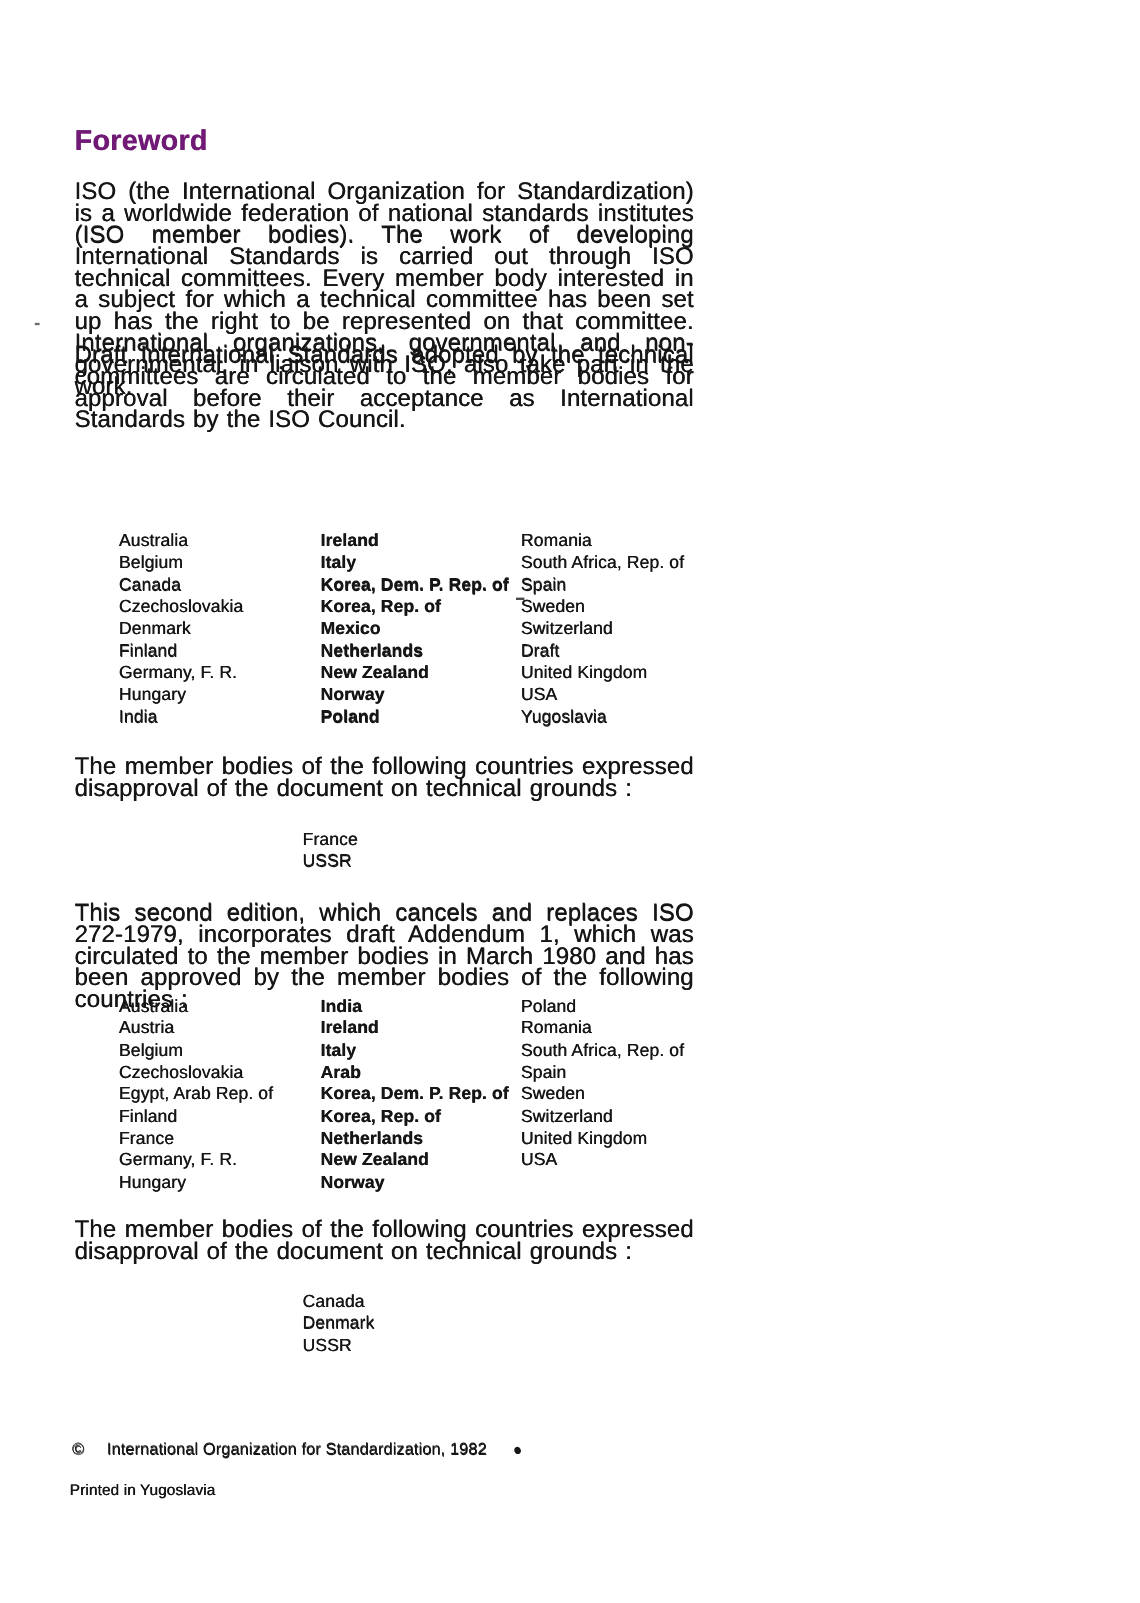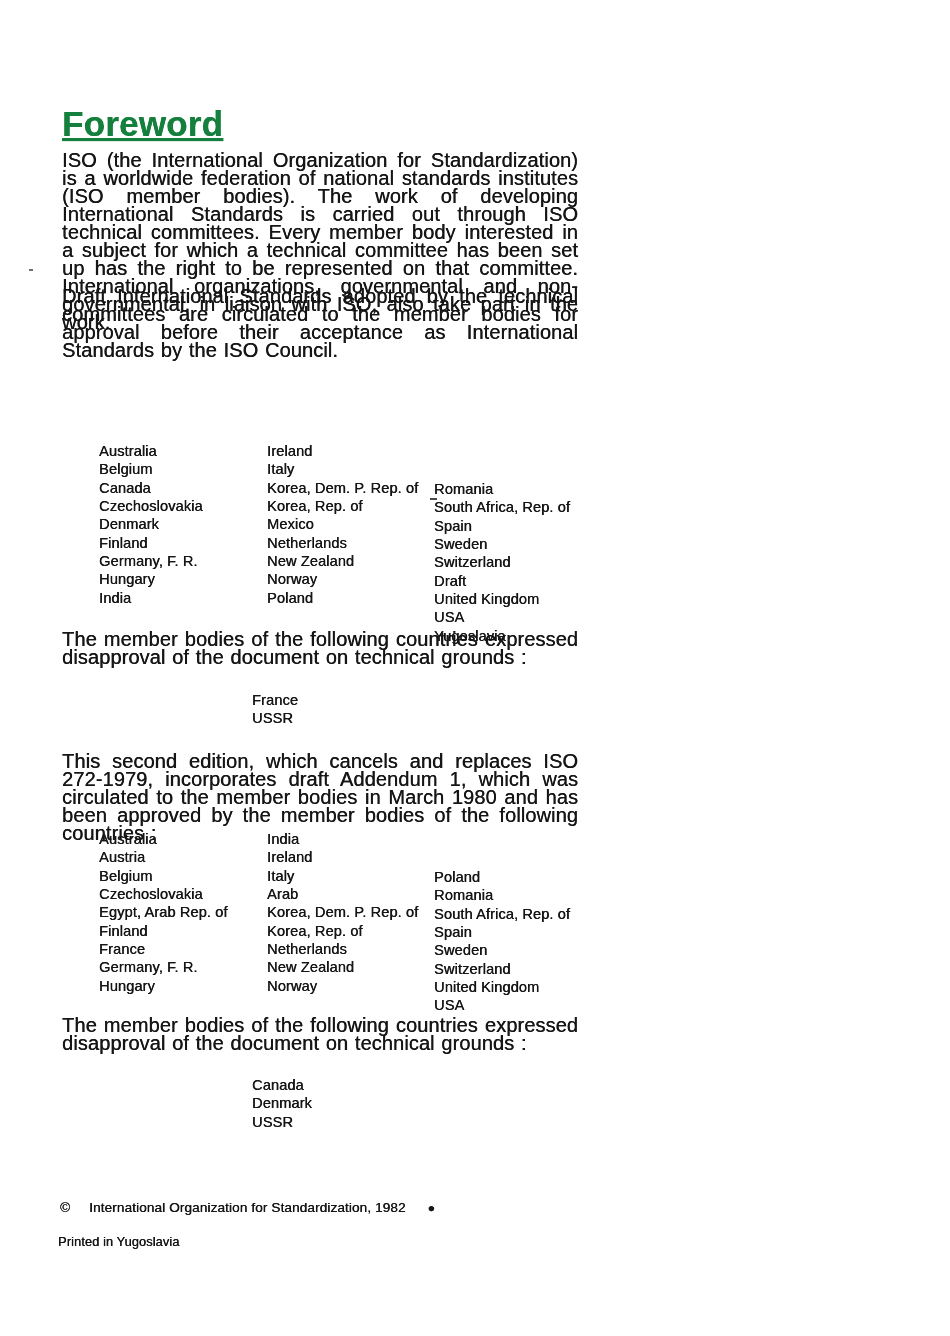--- a/index.html
+++ b/index.html
@@ -18,25 +18,24 @@
     -webkit-font-smoothing: antialiased;
   }
   .ink {
     text-shadow: 0.35px 0.15px 0 currentColor; 
   }
   .heading {
     position: absolute;
     left: 62px;
     top: 104px;
     margin: 0;
-    font-size: 35px;
+    font-size: 24px;
     font-weight: 700;
     letter-spacing: 0.2px;
-    color: #15803d;
-    text-decoration: underline;
+    color: #701a75;
   }
   .para {
     position: absolute;
     left: 62px;
     width: 516px;
     margin: 0;
     font-size: 20px;
     line-height: 18px;
     text-align: justify;
     text-align-last: left;
@@ -47,22 +46,22 @@
   .country-grid {
     position: absolute;
     left: 99px;
     display: flex;
     font-size: 14.6px;
     letter-spacing: 0.1px;
     justify-content: flex-end;
   }
   .country-grid .col { line-height: 18.35px; }
   .country-grid .col.c1 { width: 168px; }
-  .country-grid .col.c2 { width: 167px; }
-  .country-grid .col.c3 { width: 170px; margin-top: 38px; }
+  .country-grid .col.c2 { width: 167px; font-weight: bold; }
+  .country-grid .col.c3 { width: 170px; }
   .country-center {
     position: absolute;
     left: 252px;
     font-size: 14.6px;
     line-height: 18.35px;
     letter-spacing: 0.1px;
   }
   .copyright {
     position: absolute;
     left: 60px;

